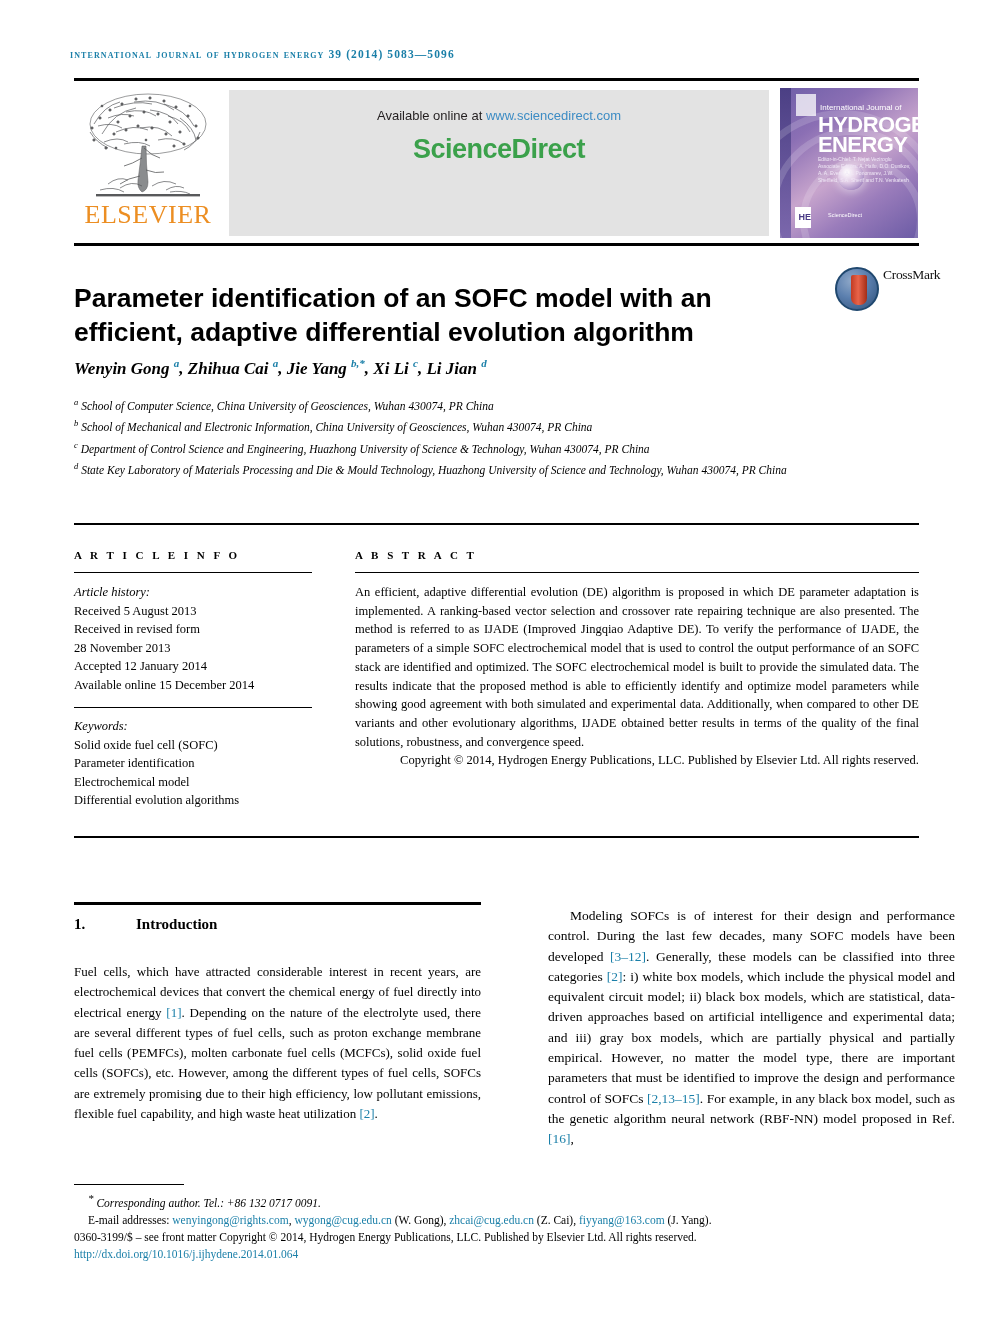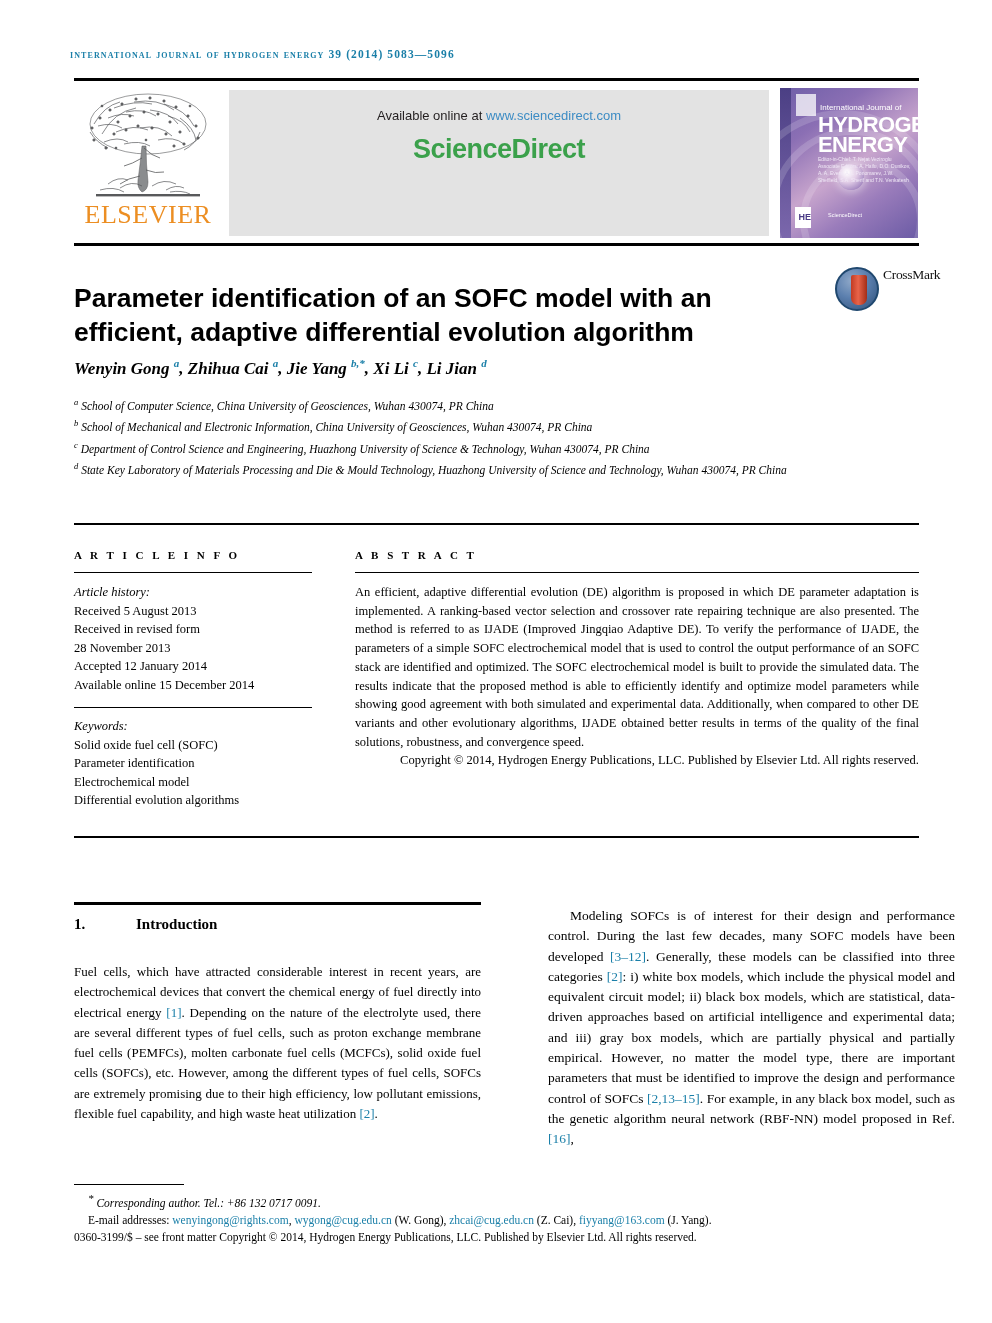--- a/index.html
+++ b/index.html
@@ -497,15 +497,16 @@
 
   <div class="col-right">
     <p class="indent" style="margin:0">Modeling SOFCs is of interest for their design and performance control. During the last few decades, many SOFC models have been developed <span class="ref">[3–12]</span>. Generally, these models can be classified into three categories <span class="ref">[2]</span>: i) white box models, which include the physical model and equivalent circuit model; ii) black box models, which are statistical, data-driven approaches based on artificial intelligence and experimental data; and iii) gray box models, which are partially physical and partially empirical. However, no matter the model type, there are important parameters that must be identified to improve the design and performance control of SOFCs <span class="ref">[2,13–15]</span>. For example, in any black box model, such as the genetic algorithm neural network (RBF-NN) model proposed in Ref. <span class="ref">[16]</span>,</p>
   </div>
 
   <div class="foot-rule"></div>
   <div class="footer">
     <div class="corr"><sup class="star">*</sup> <i>Corresponding author. Tel.: +86 132 0717 0091.</i></div>
     <div class="emails">E-mail addresses: <span class="link">wenyingong@rights.com</span>, <span class="link">wygong@cug.edu.cn</span> (W. Gong), <span class="link">zhcai@cug.edu.cn</span> (Z. Cai), <span class="link">fiyyang@163.com</span> (J. Yang).</div>
     <div>0360-3199/$ – see front matter Copyright © 2014, Hydrogen Energy Publications, LLC. Published by Elsevier Ltd. All rights reserved.</div>
+    <div class="doi">http://dx.doi.org/10.1016/j.ijhydene.2014.01.064</div>
   </div>
 
 </div>
 
 </body></html>

